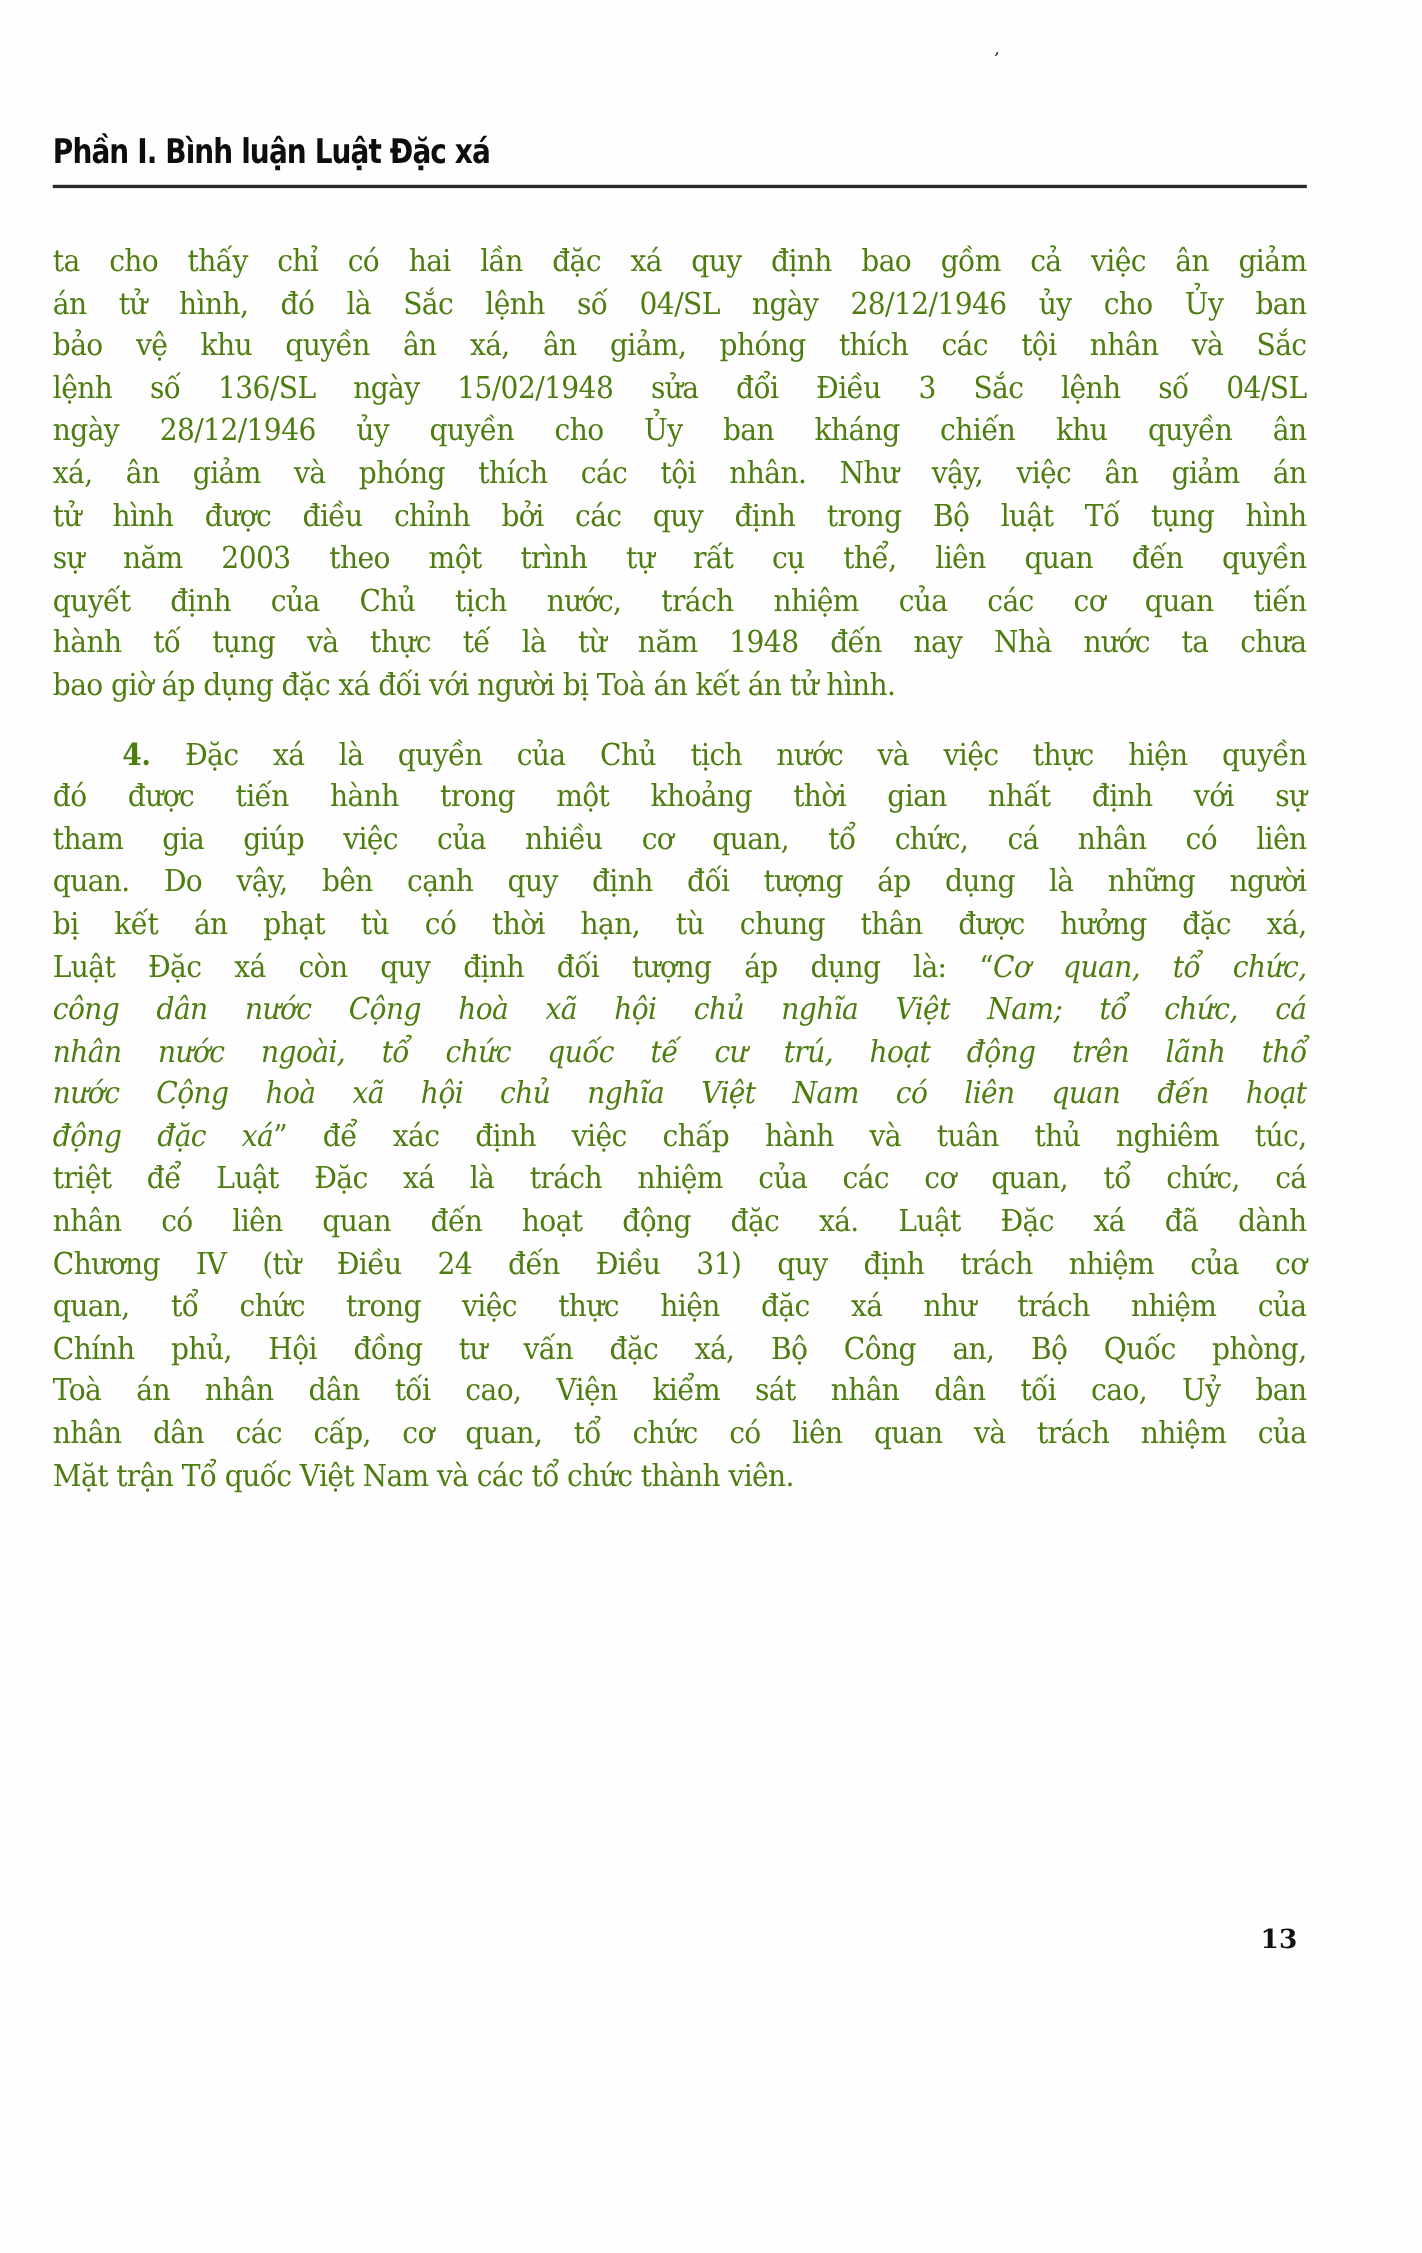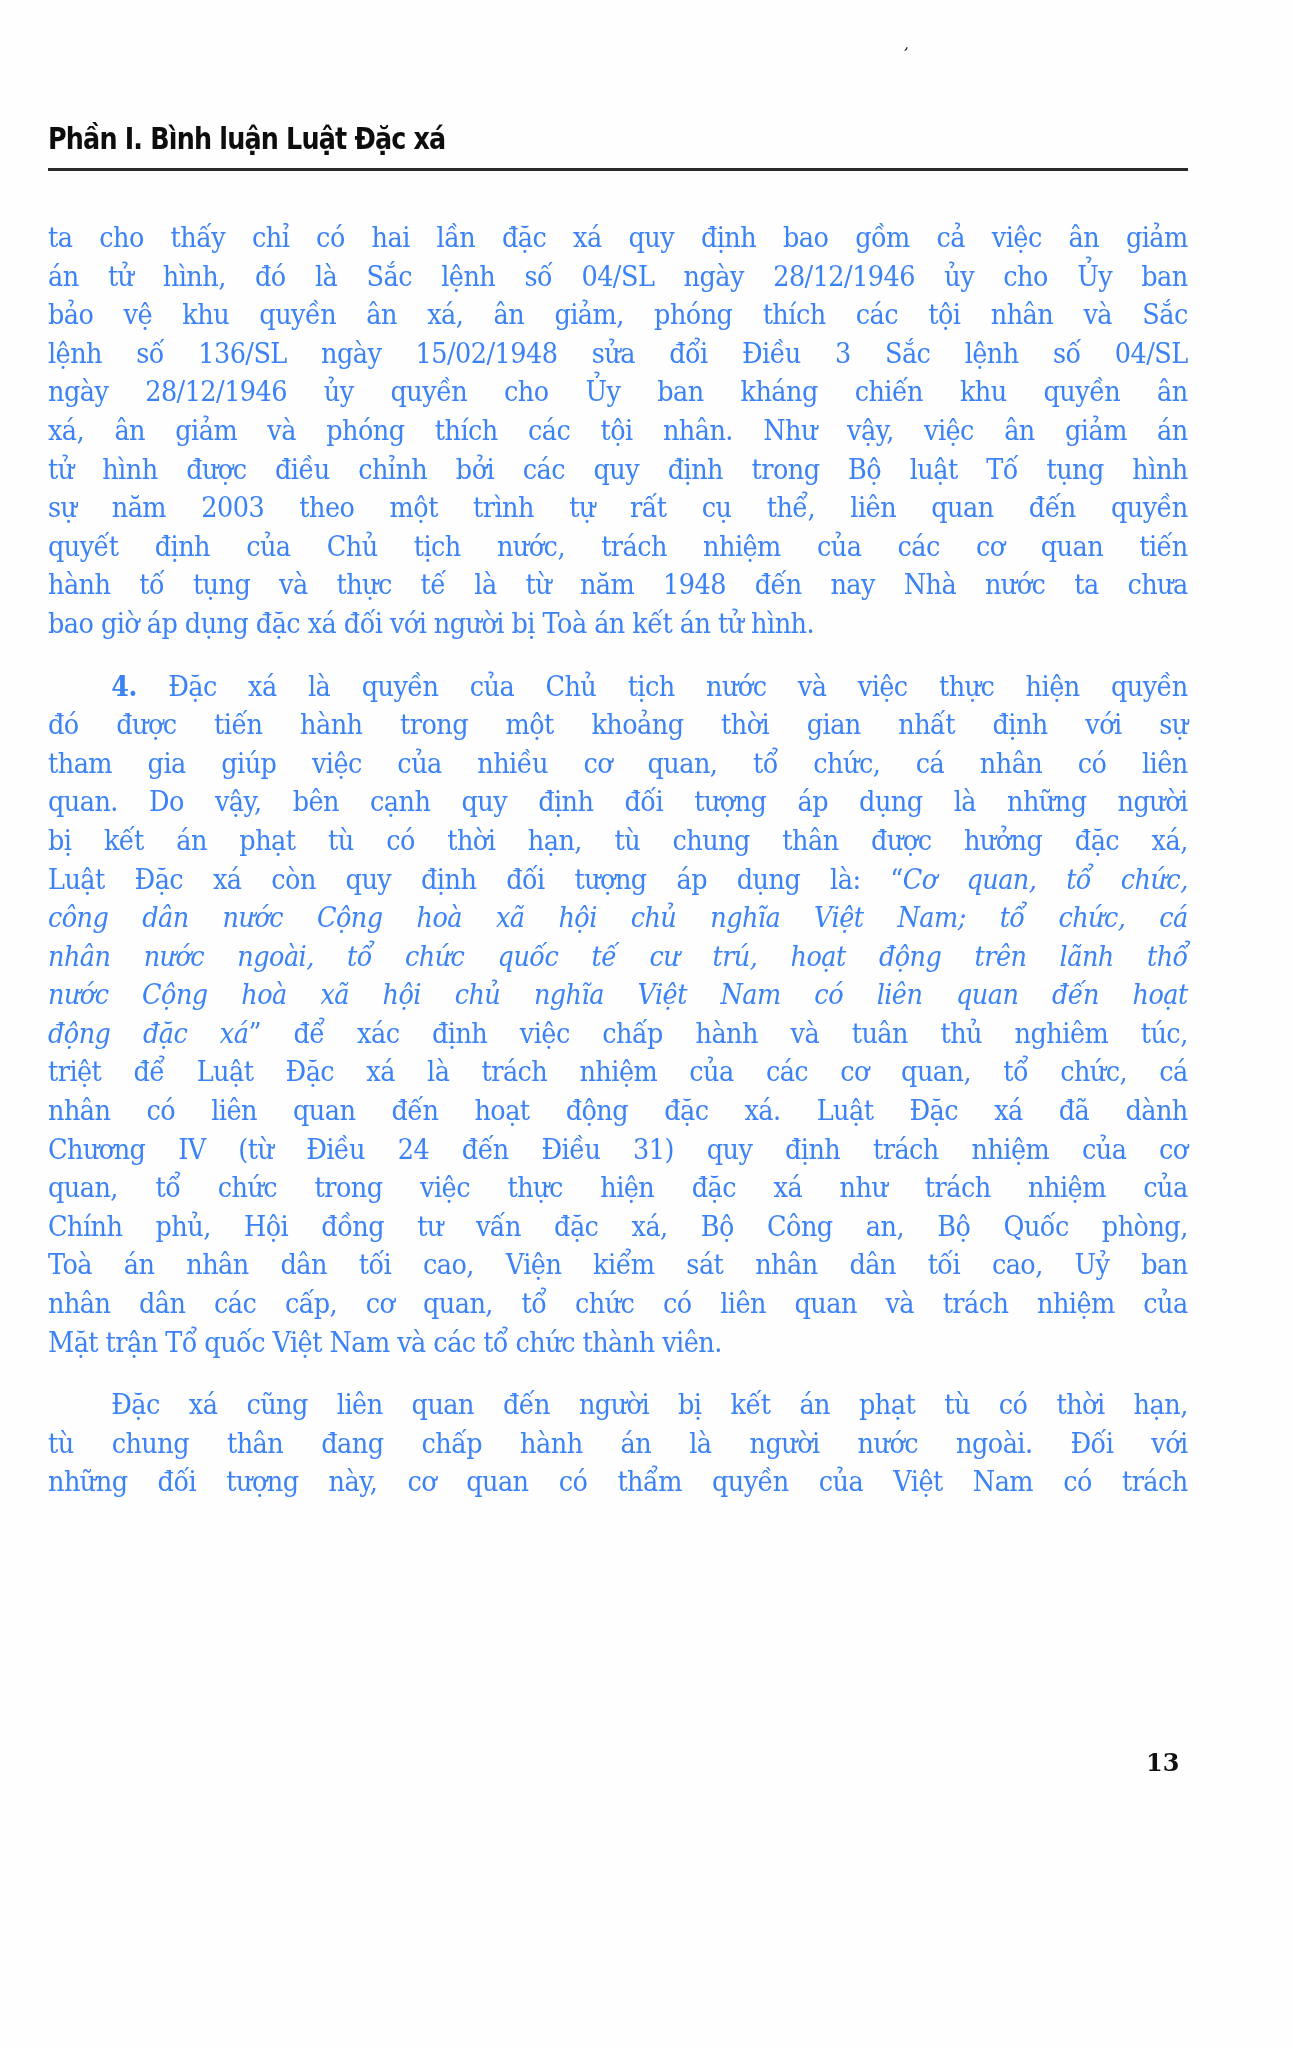--- a/index.html
+++ b/index.html
@@ -52,21 +52,21 @@
       background: #2a2a2a;
     }
     .body-text {
       position: absolute;
       left: 48px;
       top: 218px;
       width: 1140px;
       font-family: "DejaVu Serif", serif;
       font-size: 27.5px;
       line-height: 38.6px;
-      color: #3b82f6;
+      color: #4d7c0f;
     }
     .para {
       margin: 0;
       text-align: justify;
       text-align-last: left;
     }
     .para.gap {
       margin-top: 24px;
     }
     .line {
@@ -140,23 +140,18 @@
       <span class="line">triệt để Luật Đặc xá là trách nhiệm của các cơ quan, tổ chức, cá</span>
       <span class="line">nhân có liên quan đến hoạt động đặc xá. Luật Đặc xá đã dành</span>
       <span class="line">Chương IV (từ Điều 24 đến Điều 31) quy định trách nhiệm của cơ</span>
       <span class="line">quan, tổ chức trong việc thực hiện đặc xá như trách nhiệm của</span>
       <span class="line">Chính phủ, Hội đồng tư vấn đặc xá, Bộ Công an, Bộ Quốc phòng,</span>
       <span class="line">Toà án nhân dân tối cao, Viện kiểm sát nhân dân tối cao, Uỷ ban</span>
       <span class="line">nhân dân các cấp, cơ quan, tổ chức có liên quan và trách nhiệm của</span>
       <span class="line last">Mặt trận Tổ quốc Việt Nam và các tổ chức thành viên.</span>
     </div>
 
-    <div class="para gap">
-      <span class="line first-indent">Đặc xá cũng liên quan đến người bị kết án phạt tù có thời hạn,</span>
-      <span class="line">tù chung thân đang chấp hành án là người nước ngoài. Đối với</span>
-      <span class="line">những đối tượng này, cơ quan có thẩm quyền của Việt Nam có trách</span>
-    </div>
 
   </div>
 
   <div class="page-number">13</div>
 
 </div>
 
 </body></html>

